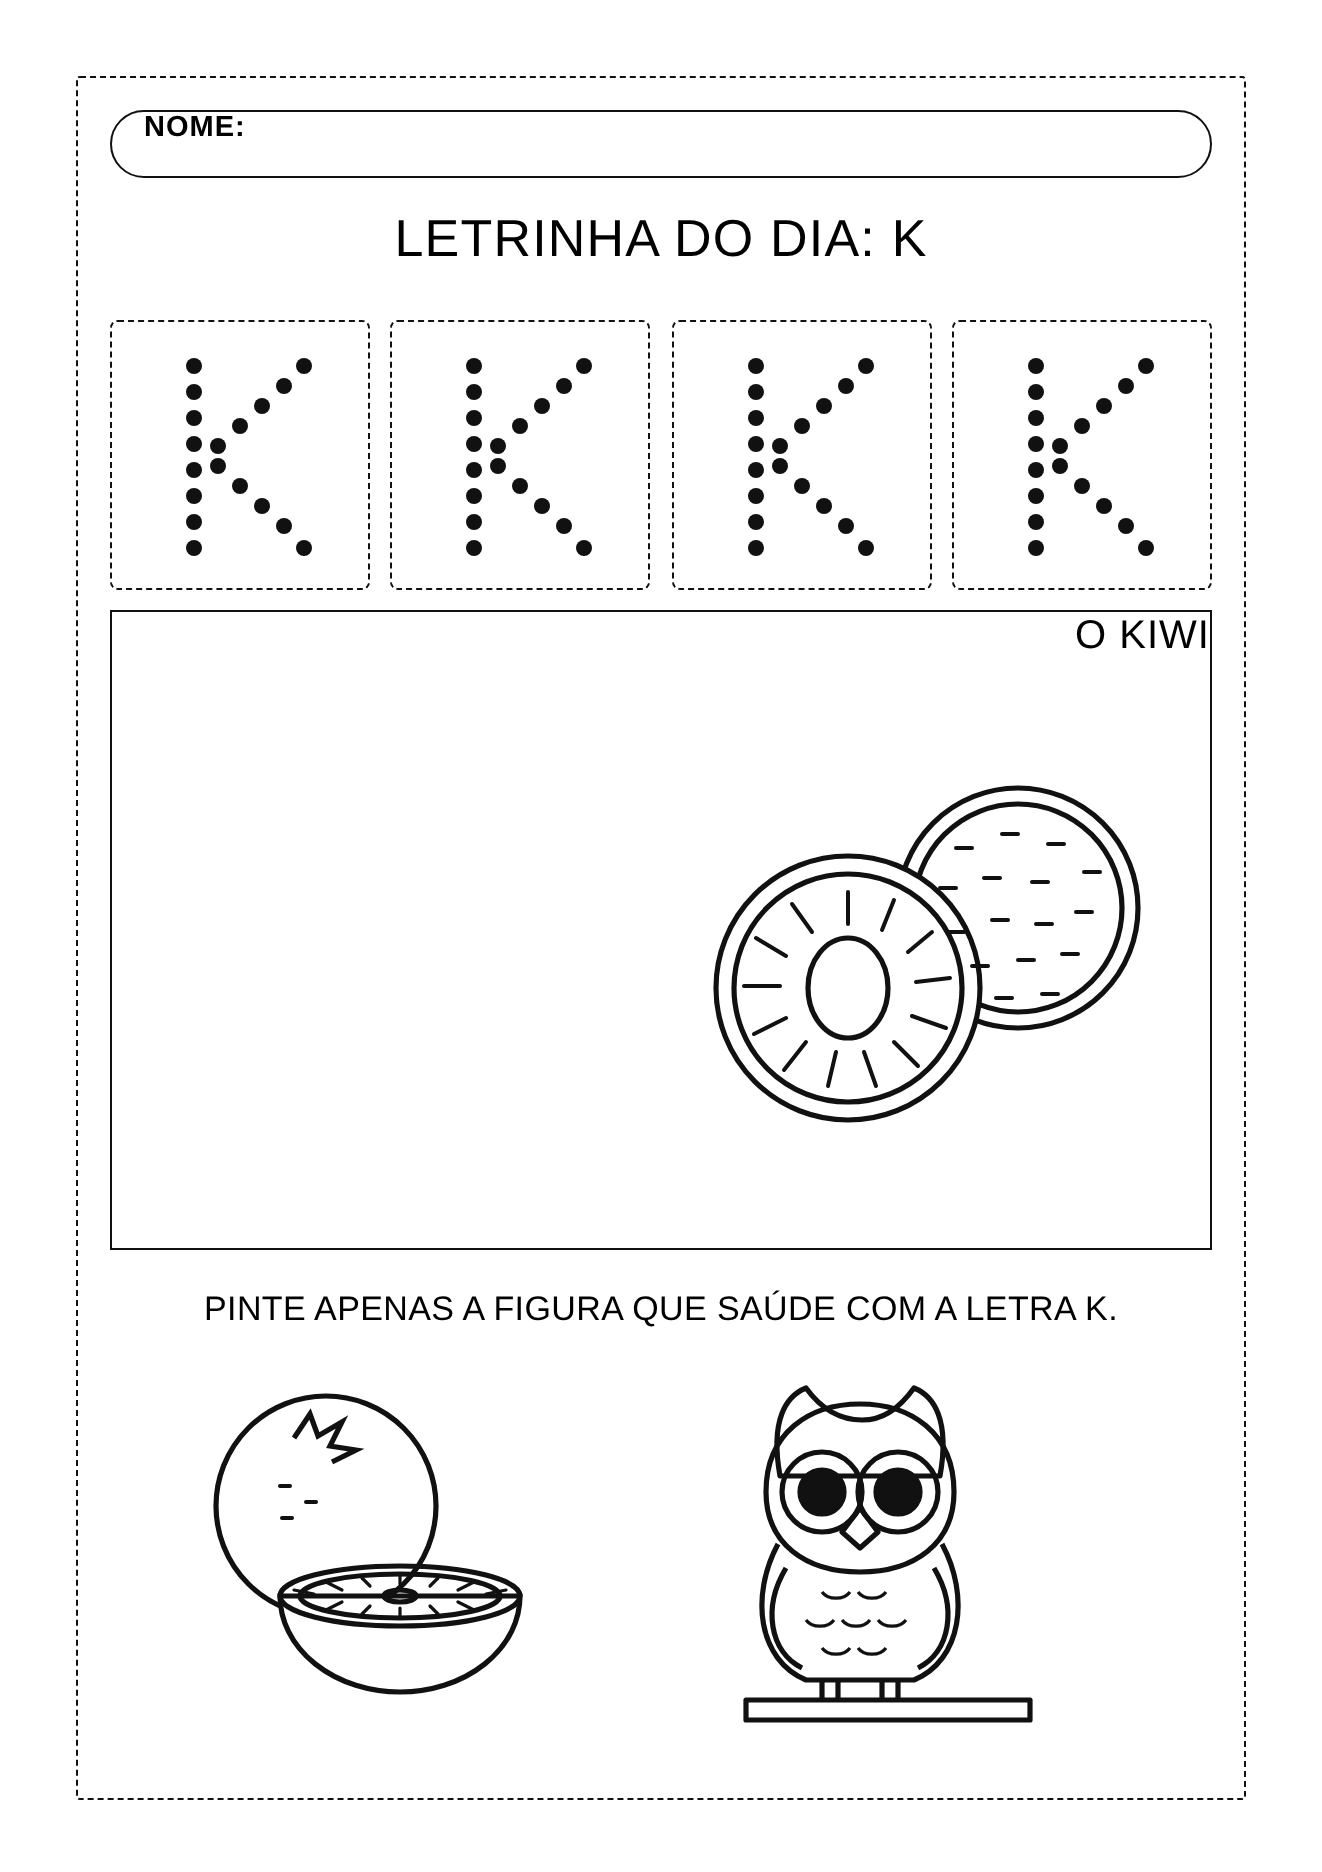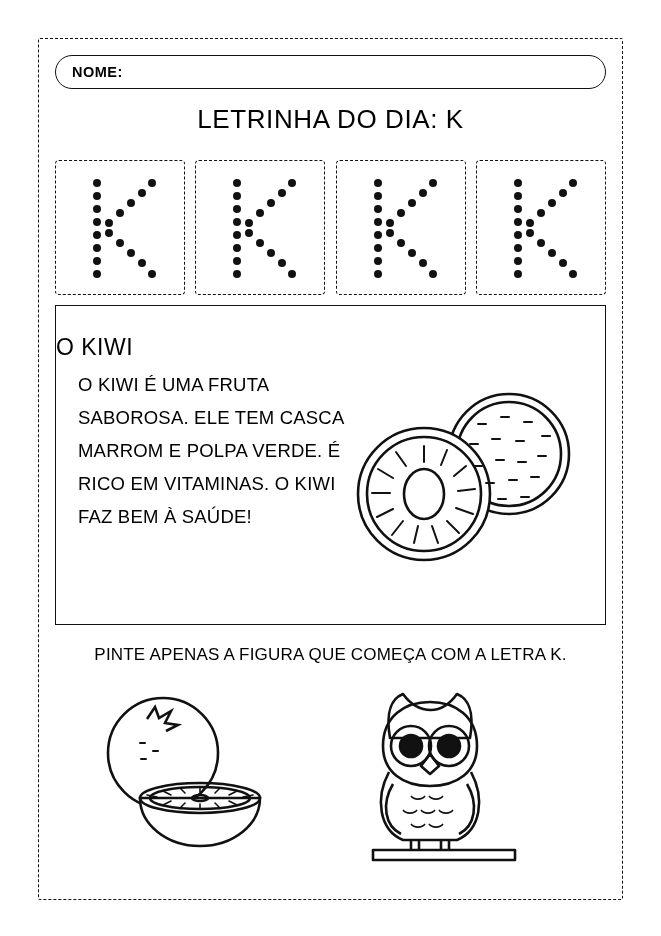--- a/index.html
+++ b/index.html
@@ -40,21 +40,21 @@
   .name-field {
     position: absolute;
     left: 55px;
     top: 55px;
     width: 551px;
     height: 34px;
     border: 1.5px solid #111;
     border-radius: 17px;
     box-sizing: border-box;
     display: flex;
-    align-items: center;
+    align-items: flex-start;
   }
   .name-label {
     font-size: 14.5px;
     font-weight: bold;
     letter-spacing: 0.5px;
     margin-left: 16px;
   }
 
   
   .title {
@@ -96,23 +96,23 @@
   .panel {
     position: absolute;
     left: 55px;
     top: 305px;
     width: 551px;
     height: 320px;
     border: 1.5px solid #111;
     box-sizing: border-box;
   }
   .panel-title {
-    margin-top: 28px;
-    text-align: left;
-    font-size: 23px;
+    margin-top: 1px;
+    text-align: right;
+    font-size: 20px;
     letter-spacing: 0.5px;
   }
   .panel-body {
     position: absolute;
     left: 22px;
     top: 62px;
     width: 270px;
     font-size: 18.5px;
     line-height: 33px;
     letter-spacing: 0.2px;
@@ -266,21 +266,20 @@
           <circle cx="86" cy="102" r="4"></circle>
             <circle cx="96" cy="113" r="4"></circle>
         </g>
       </svg>
     </div>
 
   </div>
 
   <div class="panel">
     <div class="panel-title">O KIWI</div>
-    <div class="panel-body">O KIWI É UMA FRUTA SABOROSA. ELE TEM CASCA MARROM E POLPA VERDE. É RICO EM VITAMINAS. O KIWI FAZ BEM À SAÚDE!</div>
 
     <svg class="kiwi-slices" width="245" height="200" viewBox="0 0 245 200">
       <g fill="none" stroke="#111" stroke-width="2.6">
 
         <circle cx="163" cy="70" r="60"></circle>
         <circle cx="163" cy="70" r="52"></circle>
 
         <circle cx="78" cy="110" r="66" fill="#fff"></circle>
         <circle cx="78" cy="110" r="57"></circle>
         <ellipse cx="78" cy="110" rx="20" ry="25"></ellipse>
@@ -316,21 +315,21 @@
         <line x1="172" y1="78" x2="180" y2="78"></line>
         <line x1="140" y1="99" x2="148" y2="99"></line>
         <line x1="163" y1="96" x2="171" y2="96"></line>
         <line x1="185" y1="93" x2="193" y2="93"></line>
         <line x1="152" y1="115" x2="160" y2="115"></line>
         <line x1="175" y1="113" x2="183" y2="113"></line>
       </g>
     </svg>
   </div>
 
-  <div class="instruction">PINTE APENAS A FIGURA QUE COMEÇA COM A LETRA K.</div>
+  <div class="instruction">PINTE APENAS A FIGURA QUE SAÚDE COM A LETRA K.</div>
 
   <div class="figures">
 
     <svg class="figure-kiwi" width="220" height="185" viewBox="0 0 220 185">
       <g fill="none" stroke="#111" stroke-width="2.6">
 
         <circle cx="78" cy="68" r="55"></circle>
 
         <path d="M62 34 l8 -12 l4 11 l12 -7 l-6 12 l13 2 l-12 6"></path>
 

